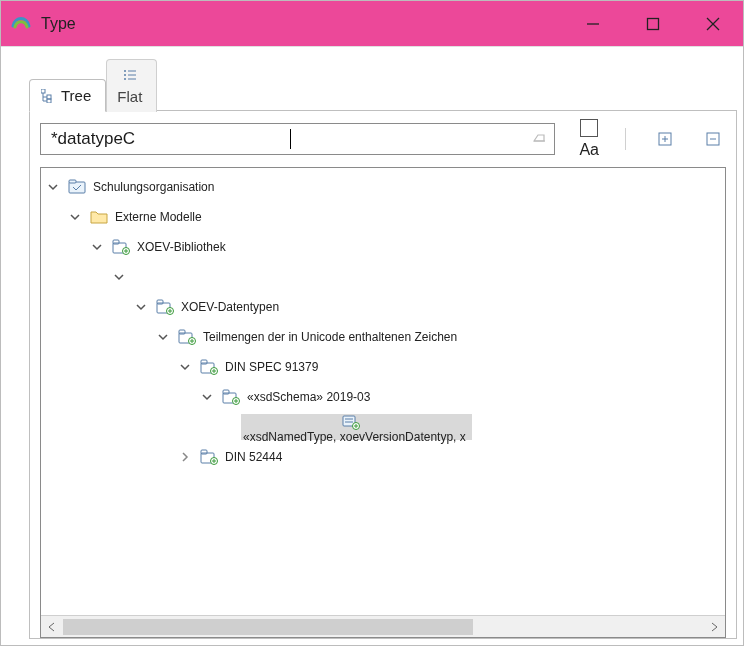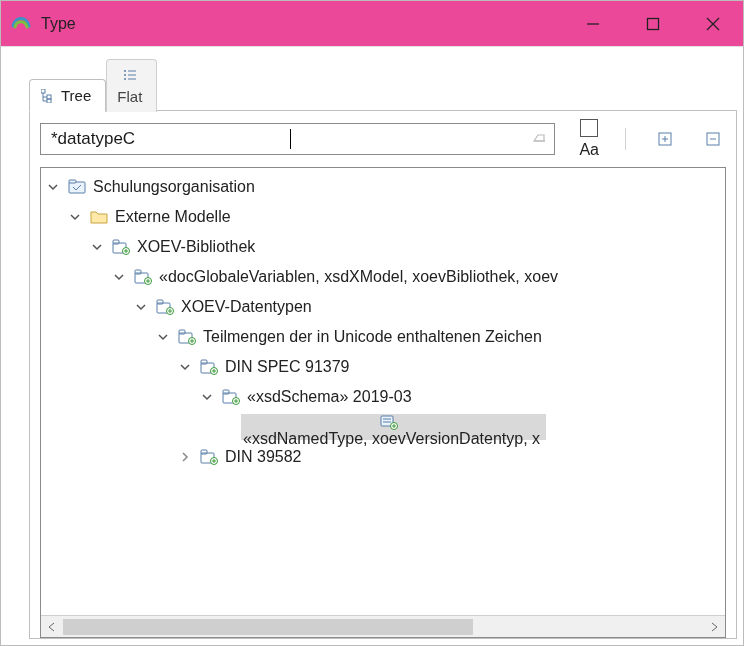--- a/index.html
+++ b/index.html
@@ -186,21 +186,21 @@
     padding: 4px 0 0 0;
     position: relative;
   }
   .tree {
     white-space: nowrap;
   }
   .tree-row {
     display: flex;
     align-items: center;
     height: 30px;
-    font-size: 16px;
+    font-size: 12px;
     color: #222;
     padding-left: 4px;
   }
   .tree-row.selected .row-bg {
     background: #d9d9d9;
     flex-direction: column;
   }
   .tree-row .row-bg {
     display: flex;
     align-items: center;
@@ -419,32 +419,20 @@
               </div>
               <div class="tree-row">
                 <span class="indent"></span>
                 <span class="indent"></span>
                 <span class="indent"></span>
                 <span class="expander">
                   <svg width="12" height="12" viewBox="0 0 12 12">
                     <path d="M2 4 L6 8 L10 4" fill="none" stroke="#555" stroke-width="1.5"></path>
                   </svg>
                 </span>
-                <span class="row-bg">
-                  <span class="node-icon">
-                    <svg width="18" height="16" viewBox="0 0 18 16">
-                      <rect x="1" y="4" width="13" height="10" rx="1" fill="none" stroke="#5a7fa8"></rect>
-                      <rect x="1" y="1" width="6" height="4" rx="1" fill="none" stroke="#5a7fa8"></rect>
-                      <circle cx="14" cy="12" r="3.5" fill="#fff" stroke="#3a9a3a"></circle>
-                      <line x1="14" y1="10" x2="14" y2="14" stroke="#3a9a3a"></line>
-                      <line x1="12" y1="12" x2="16" y2="12" stroke="#3a9a3a"></line>
-                    </svg>
-                  </span>
-                  <span class="node-label">«docGlobaleVariablen, xsdXModel, xoevBibliothek, xoev</span>
-                </span>
               </div>
               <div class="tree-row">
                 <span class="indent"></span>
                 <span class="indent"></span>
                 <span class="indent"></span>
                 <span class="indent"></span>
                 <span class="expander">
                   <svg width="12" height="12" viewBox="0 0 12 12">
                     <path d="M2 4 L6 8 L10 4" fill="none" stroke="#555" stroke-width="1.5"></path>
                   </svg>
@@ -576,21 +564,21 @@
                 <span class="row-bg">
                   <span class="node-icon">
                     <svg width="18" height="16" viewBox="0 0 18 16">
                       <rect x="1" y="4" width="13" height="10" rx="1" fill="none" stroke="#5a7fa8"></rect>
                       <rect x="1" y="1" width="6" height="4" rx="1" fill="none" stroke="#5a7fa8"></rect>
                       <circle cx="14" cy="12" r="3.5" fill="#fff" stroke="#3a9a3a"></circle>
                       <line x1="14" y1="10" x2="14" y2="14" stroke="#3a9a3a"></line>
                       <line x1="12" y1="12" x2="16" y2="12" stroke="#3a9a3a"></line>
                     </svg>
                   </span>
-                  <span class="node-label">DIN 39582</span>
+                  <span class="node-label">DIN 52444</span>
                 </span>
               </div>
             </div>
         </div>
         <div class="hscroll">
           <div class="arrow">
             <svg width="10" height="10">
                 <path d="M7 1 L2 5 L7 9" fill="none" stroke="#666"></path>
               </svg>
           </div>

